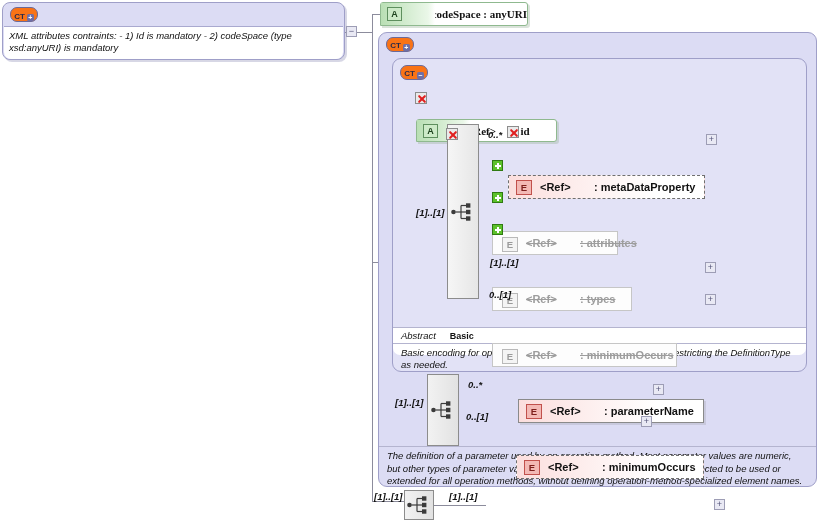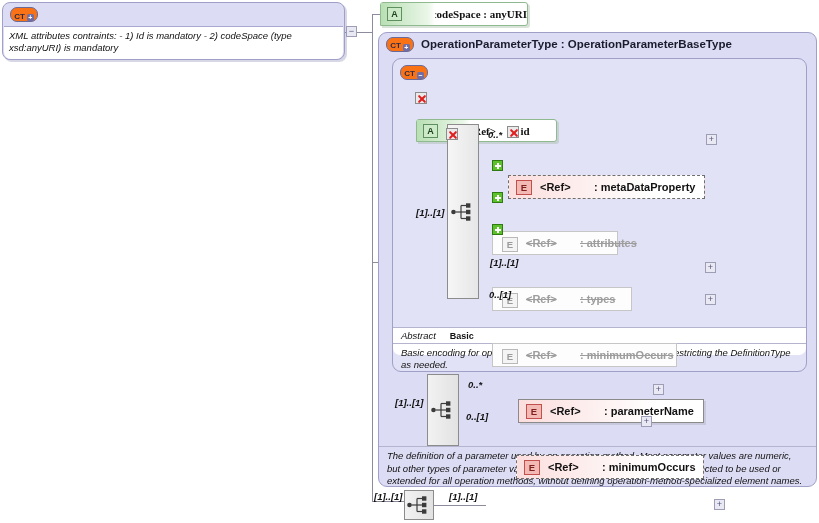--- a/index.html
+++ b/index.html
@@ -256,21 +256,20 @@
   </div>
   <div class="attr-text">codeSpace : anyURI</div>
 </div>
 
 <div class="abs ct-panel" style="left:378px;top:32px;width:439px;height:455px;">
   <div class="ct-head">
     <span class="ct-badge">
       <span>CT</span>
         <span class="pm">+</span>
     </span>
-    <span>OperationParameterType : OperationParameterBaseType</span>
   </div>
 </div>
 
 <div class="abs anno" style="left:379px;top:446px;width:437px;height:40px;background:transparent;">
   <div class="anno-free">The definition of a parameter used by an operation method. Most parameter values are numeric, but other types of parameter values are possible. This complexType is expected to be used or extended for all operation methods, without defining operation-method-specialized element names.</div>
 </div>
 
 <div class="abs ct-panel" style="left:392px;top:58px;width:415px;height:314px;background:#e2e2f6;">
   <div class="ct-head" style="display:block;padding:4px 10px 3px 7px;">
     <span class="ct-badge" style="vertical-align:-2px;margin-right:6px;">

